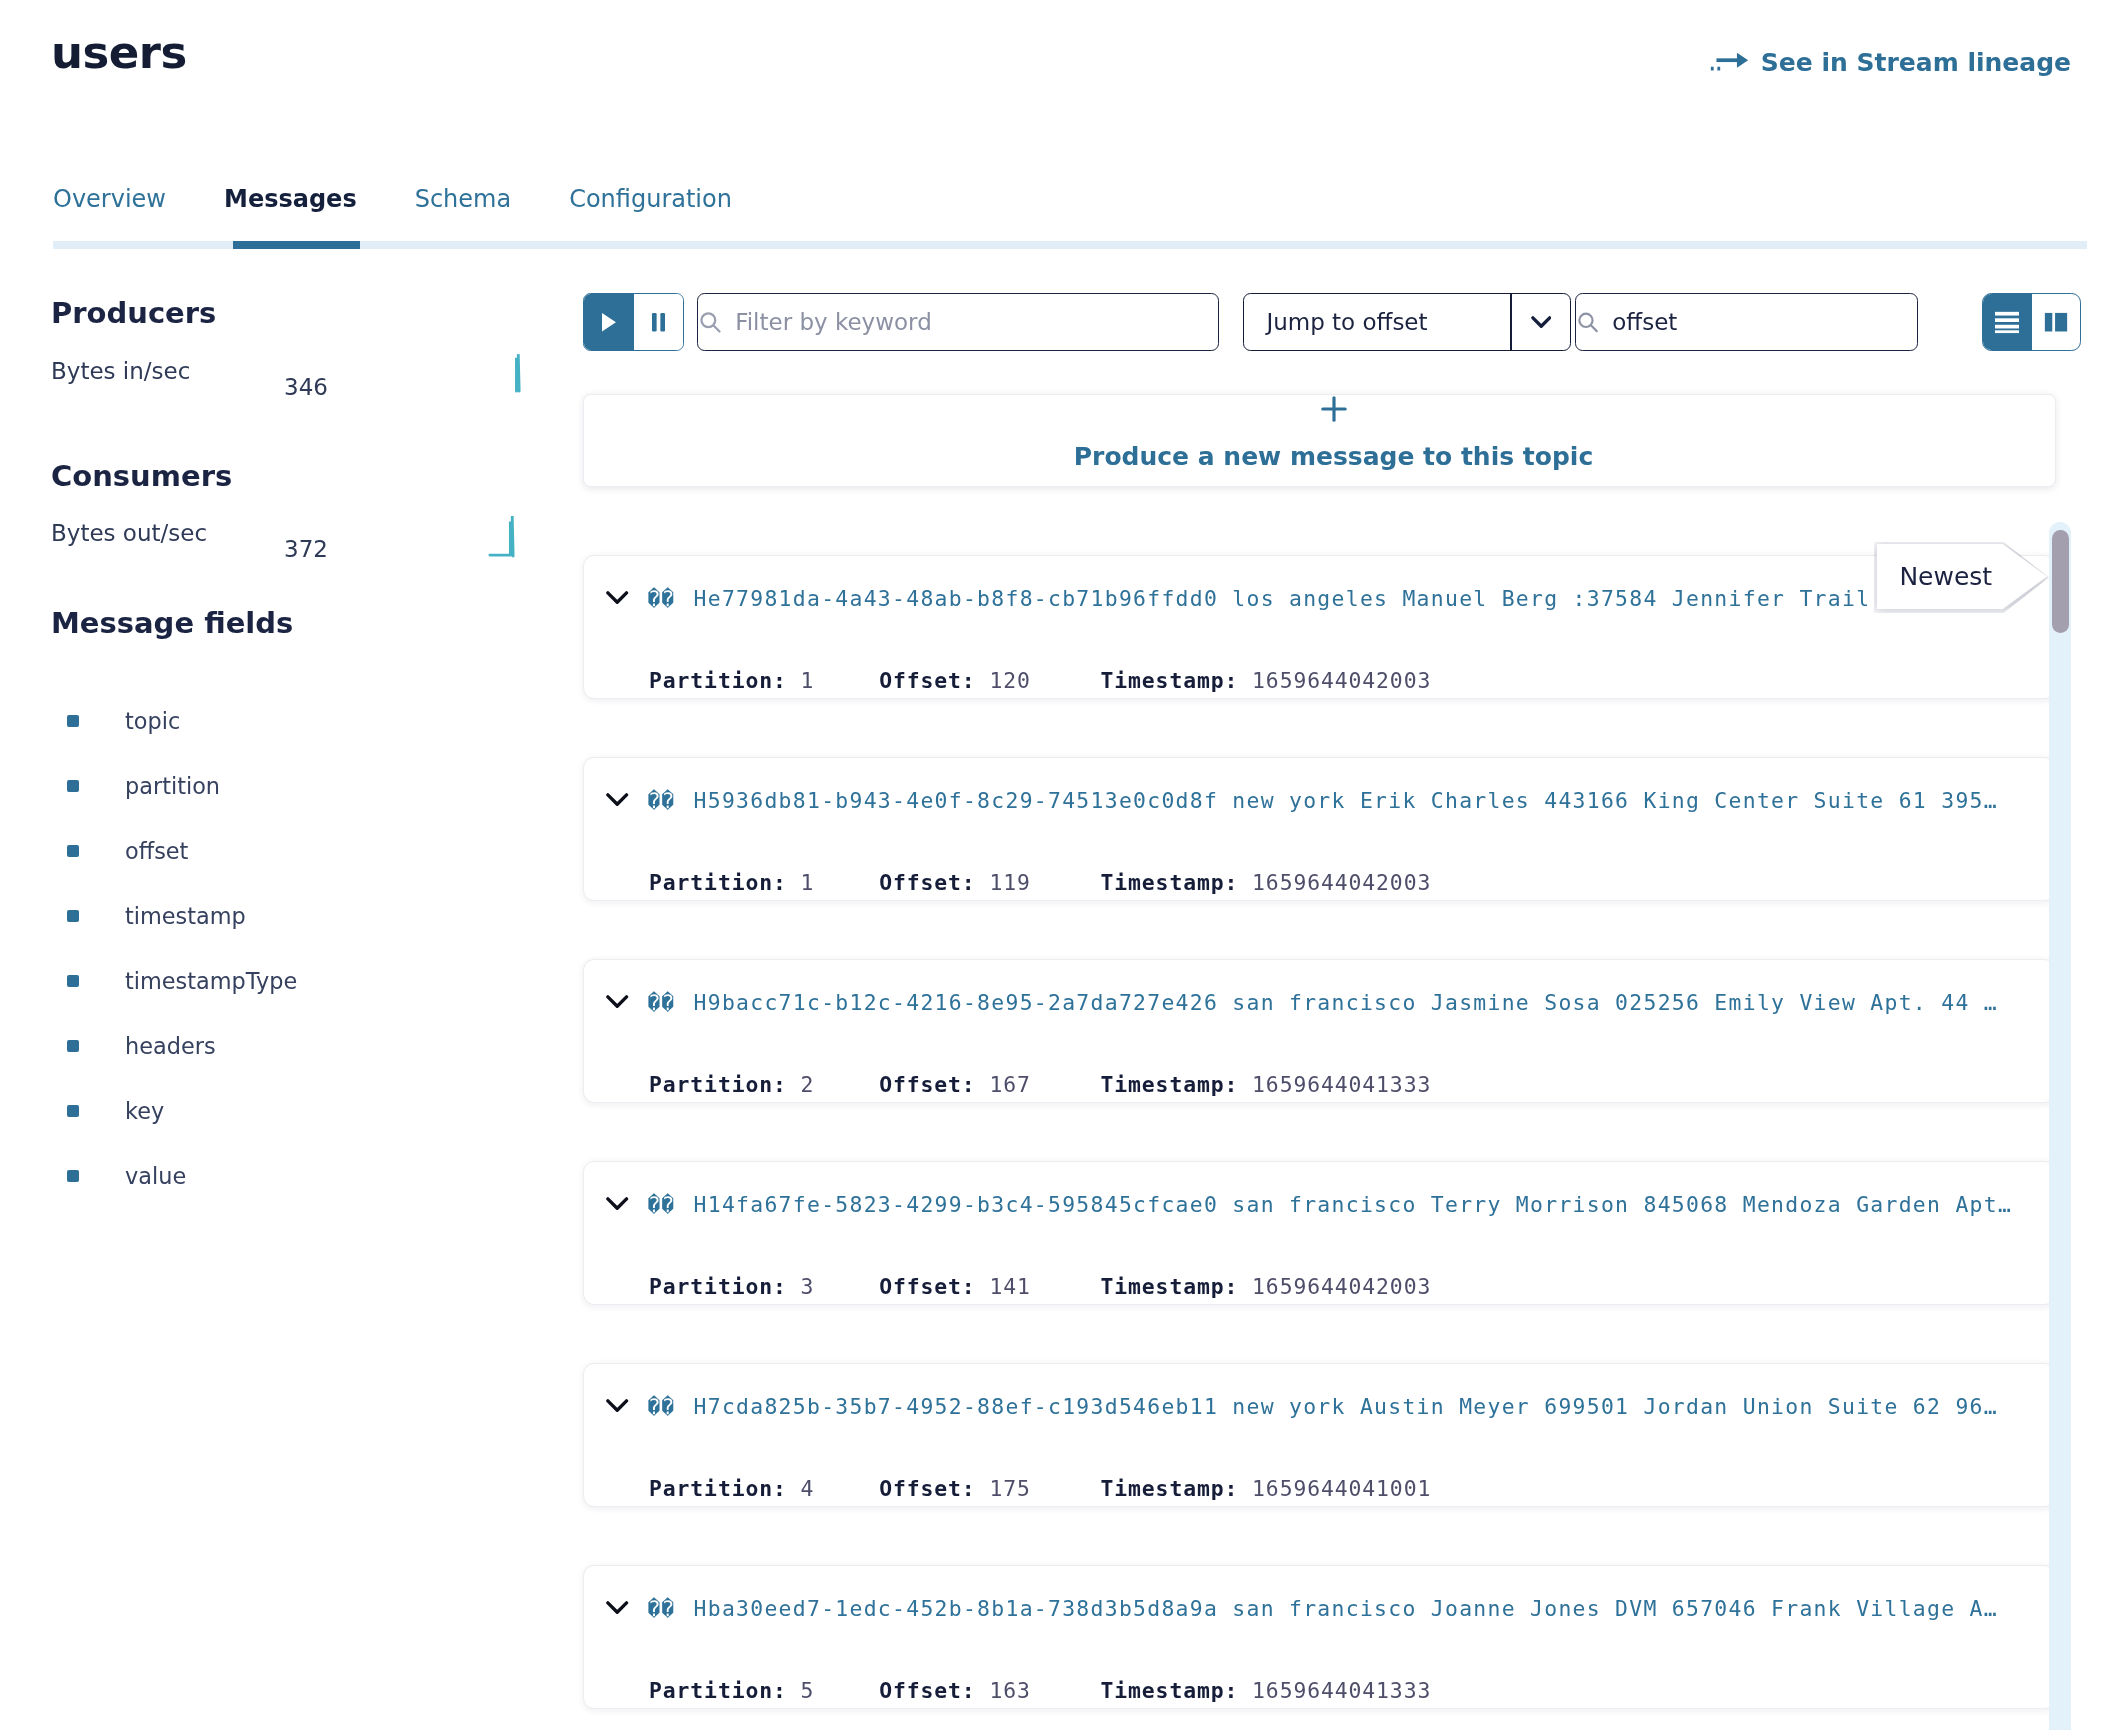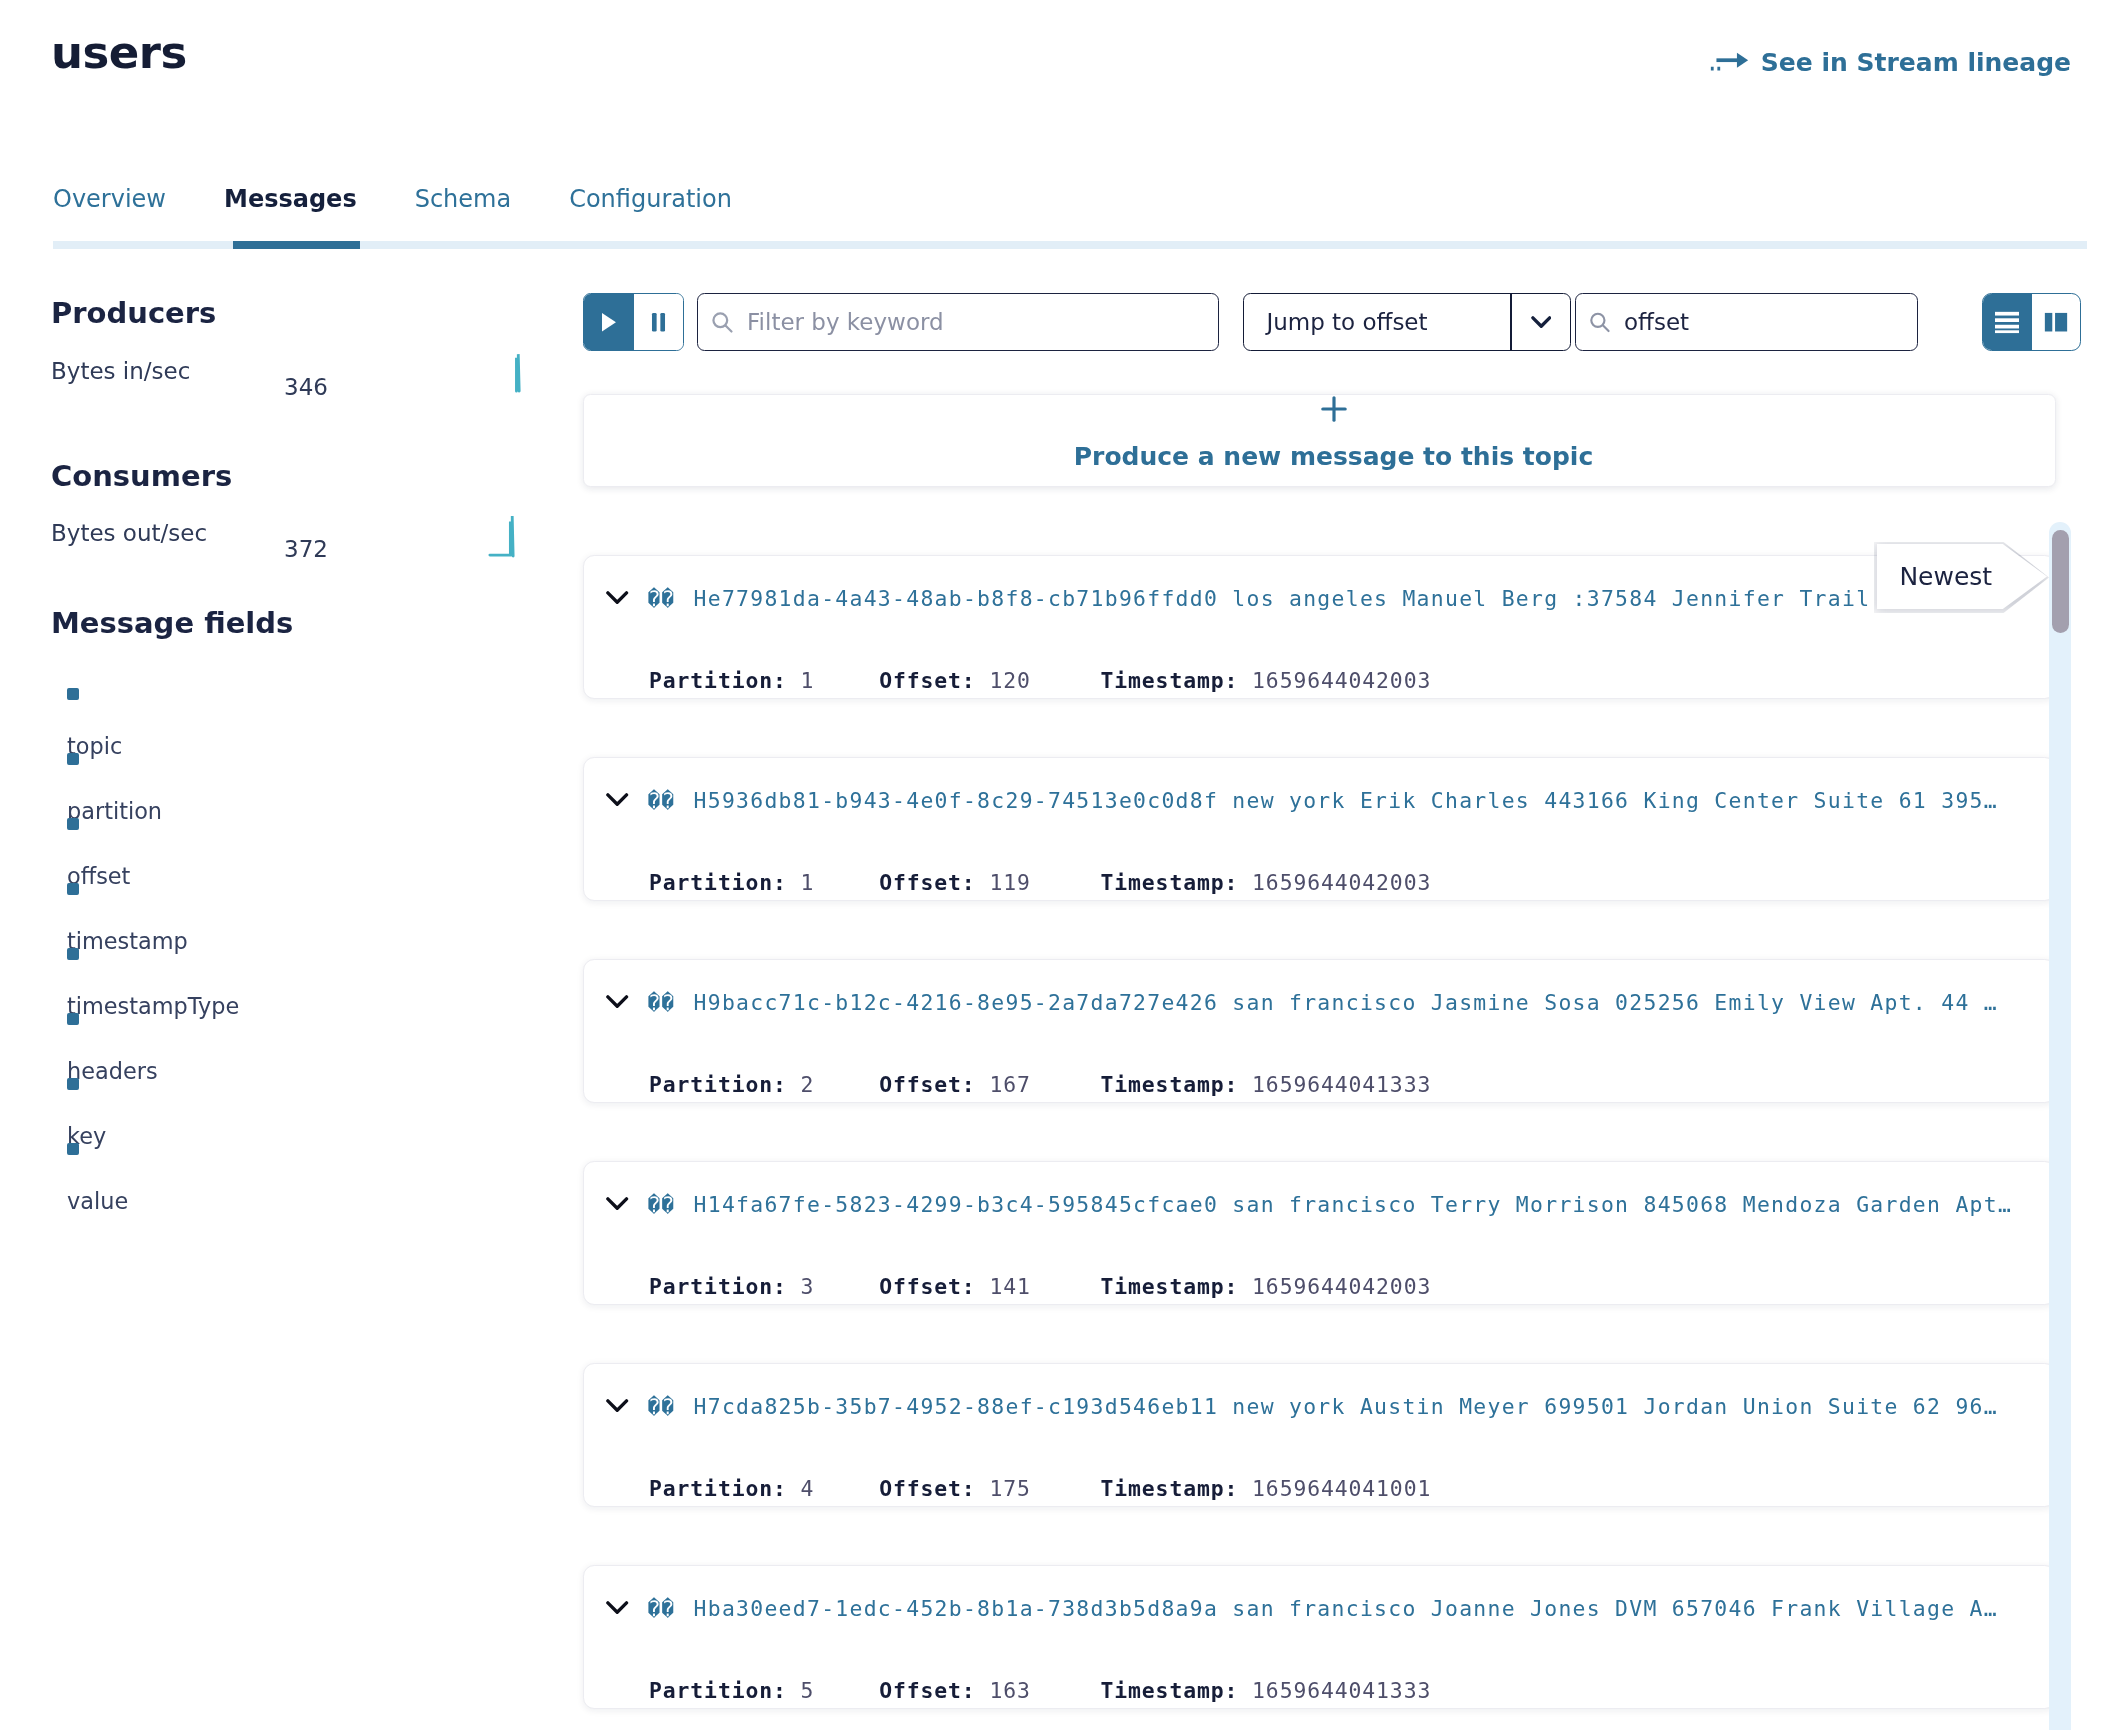--- a/index.html
+++ b/index.html
@@ -18,32 +18,32 @@
   .tab.active { color:#15203c; font-weight:600; }
   .tab-track { position:absolute; left:53px; top:241px; width:2034px; height:8.4px; background:#e2eef7; }
   .tab-indicator { position:absolute; left:233px; top:241px; width:127px; height:8.4px; background:#2e6f97; }
 
   
   .side-heading { position:absolute; left:51px; font-size:29px; font-weight:700; color:#1b2442; }
   .metric-row { position:absolute; left:51px; width:485px; font-size:23px; color:#2f3a57; }
   .metric-value { position:absolute; left:233px; top:16px; }
   .spark { position:absolute; }
   .fields-list { position:absolute; left:67px; top:688px; list-style:none; }
-  .field-item { display:flex; align-items:flex-start; height:65px; gap:33px;flex-direction:column; }
+  .field-item { display:flex; align-items:center; height:65px; gap:46px; }
   .bullet { width:12px; height:12px; background:#2e6f97; border-radius:1.9px; flex:0 0 auto; }
   .field-label { font-size:22.4px; color:#36415f; }
 
   
   .toolbar-btn-group { position:absolute; left:583px; top:293px; width:101px; height:58px;
     border:1.9px solid #2e6f97; border-radius:7.5px; display:flex; overflow:hidden; background:#fff; }
   .pp-half { flex:1; display:flex; align-items:center; justify-content:center; cursor:pointer; }
   .pp-play { background:#2e6f97; }
   .pp-pause { background:#ffffff; }
   .text-input { position:absolute; height:58px; border:1.9px solid #1c2340; border-radius:7.5px;
-    background:#fff; display:flex; align-items:center; padding:0 12px; gap:13px; }
+    background:#fff; display:flex; align-items:center; padding:0 0; gap:13px; }
   .text-input input { border:none; outline:none; font-size:23px; color:#1c2340; width:100%;
     font-family:"DejaVu Sans","Liberation Sans",sans-serif; background:transparent; }
   .text-input input::placeholder { color:#8b90a3; }
   .filter-box { left:697px; top:293px; width:522px; }
   .offset-box { left:1575px; top:293px; width:343px; }
   .jump-box { position:absolute; left:1243px; top:293px; width:328px; height:58px;
     border:1.9px solid #131b36; border-radius:7.5px; background:#fff; display:flex; align-items:center; cursor:pointer; }
   .jump-label { flex:1; padding-left:22.4px; font-size:23px; color:#1c2340; }
   .jump-divider { width:1.9px; height:100%; background:#131b36; }
   .jump-caret { width:58px; display:flex; align-items:center; justify-content:center; }

